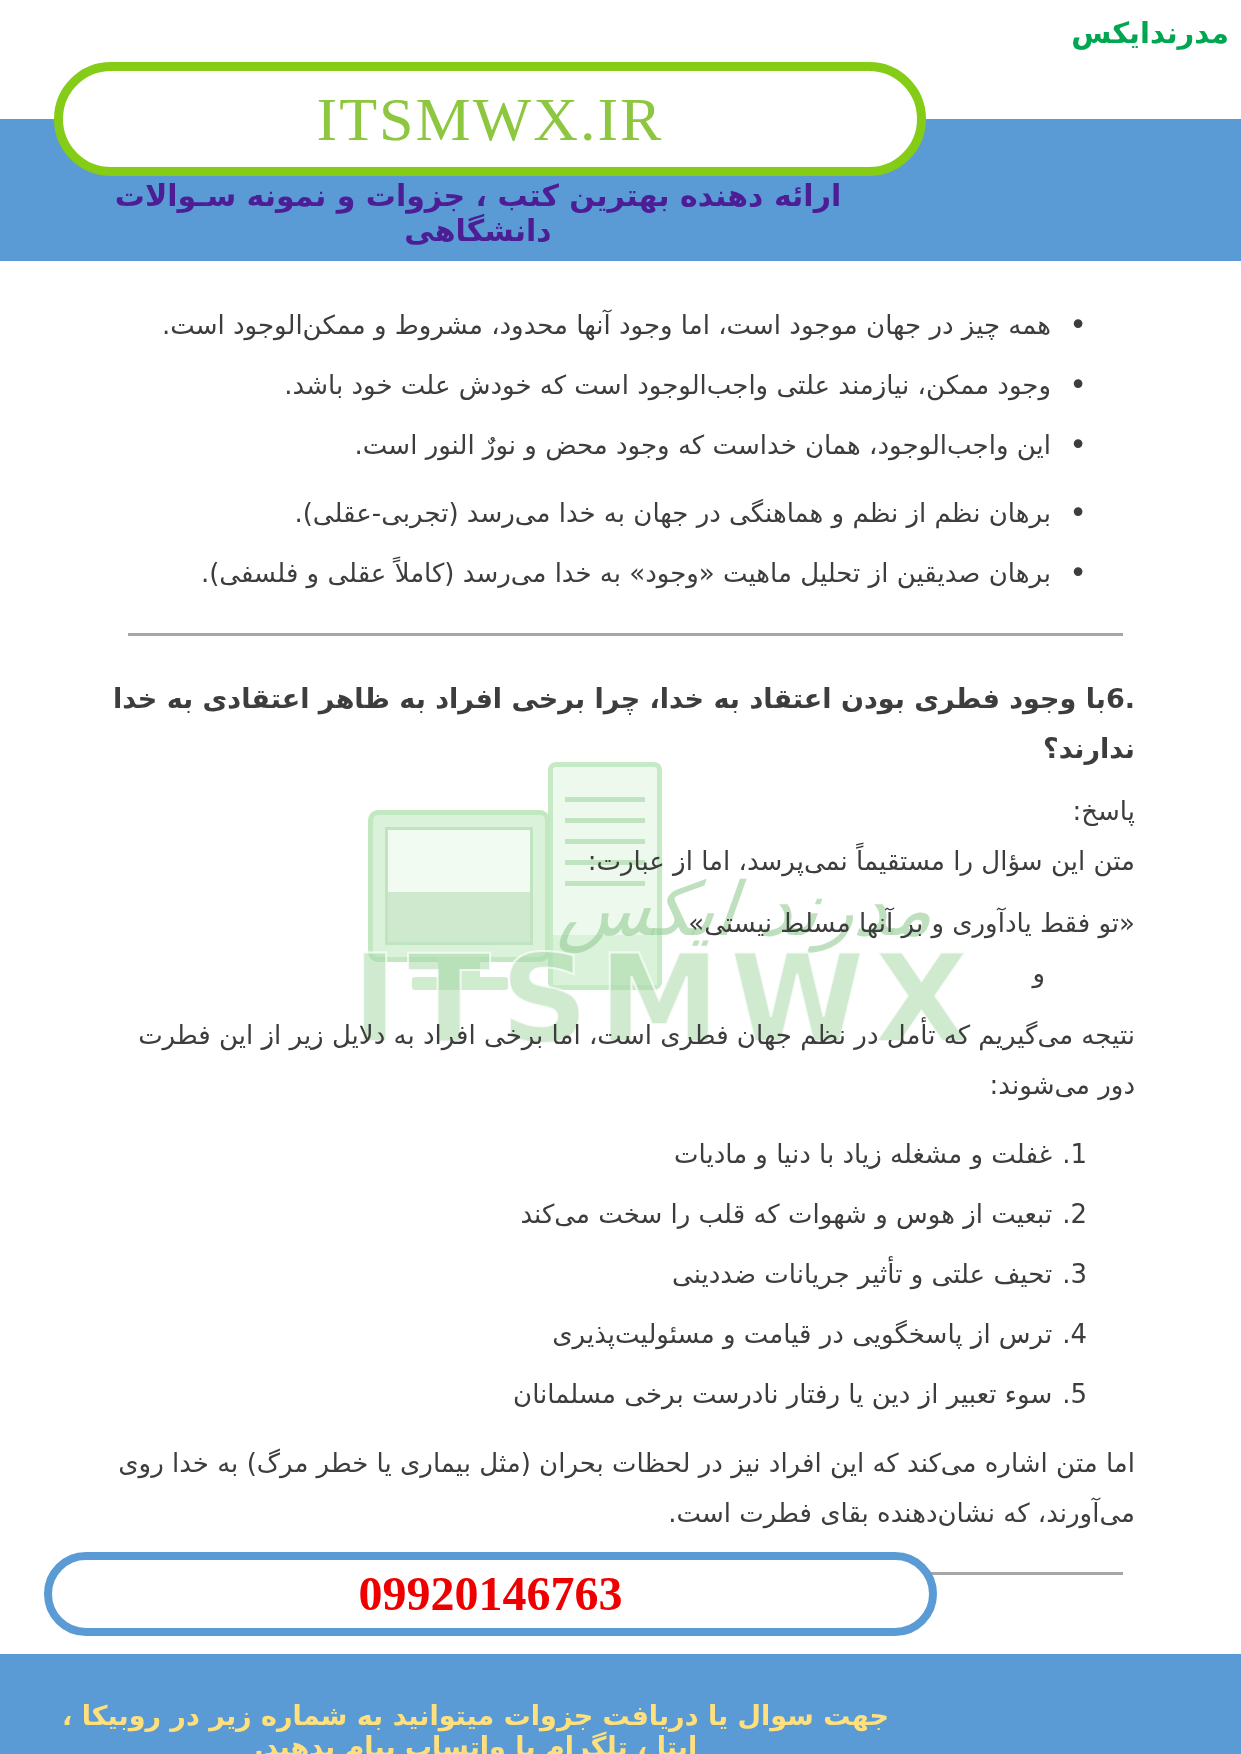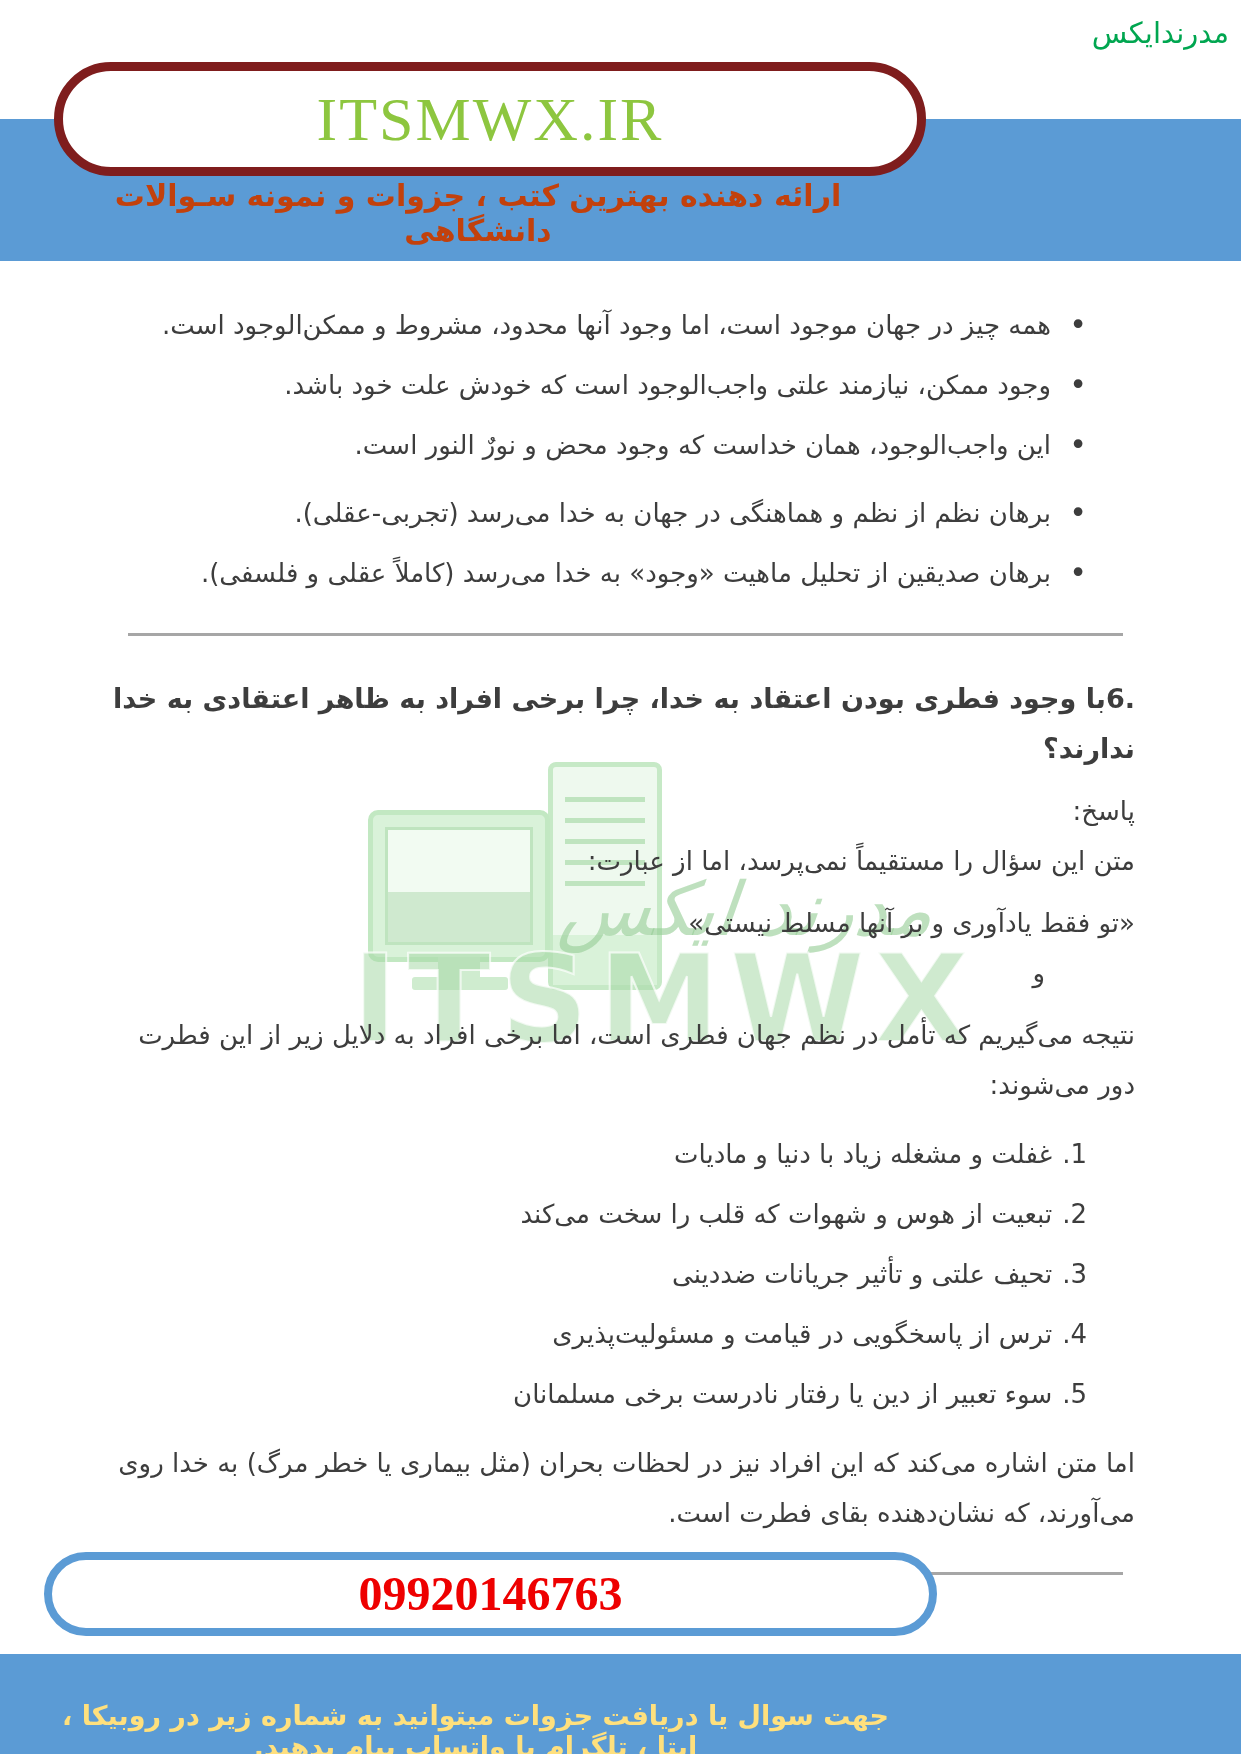--- a/index.html
+++ b/index.html
@@ -8,41 +8,41 @@
     width:1241px;height:1754px;
     background:#ffffff;
     overflow:hidden;
     direction:rtl;
     font-family:"DejaVu Sans",sans-serif;
     color:#3d3d3d;
   }
   
   .brand{
     position:absolute;top:16px;right:12px;
-    font-size:29px;font-weight:normal;color:#00a650;
+    font-size:29px;font-weight:bold;color:#00a650;
     text-shadow:0 0 1px #ffffff;
   }
   .top-band{
     position:absolute;top:119px;left:0;right:0;height:142px;
     background:#5b9bd5;
   }
   .title-pill{
     position:absolute;top:62px;left:54px;width:854px;height:96px;
-    background:#ffffff;border:9px solid #7f1d1d;border-radius:58px;
+    background:#ffffff;border:9px solid #84cc16;border-radius:58px;
     display:flex;align-items:center;justify-content:center;
     z-index:3;
   }
   .site-title{
     font-family:"Liberation Serif","DejaVu Serif",serif;
     font-size:62px;color:#8dc63f;letter-spacing:2px;line-height:1;
     direction:ltr;
   }
   .tagline{
     position:absolute;top:178px;right:325px;left:40px;
-    text-align:center;font-size:30px;font-weight:bold;color:#c2410c;
+    text-align:center;font-size:30px;font-weight:bold;color:#4c1d95;
     z-index:2;
   }
   
   .watermark{position:absolute;inset:0;z-index:0;pointer-events:none;}
   .wm-monitor{position:absolute;left:368px;top:810px;width:172px;height:142px;
     background:#d9f2d9;border:5px solid #c2e8c2;border-radius:10px;}
   .wm-screen{position:absolute;inset:12px;background:linear-gradient(#f2fbf2 55%,#cfe9cf 55%);
     border:3px solid #bfe4bf;}
   .wm-neck{position:absolute;left:438px;top:957px;width:42px;height:20px;background:#cfeccf;}
   .wm-base{position:absolute;left:412px;top:977px;width:96px;height:13px;background:#cfeccf;border-radius:3px;}

